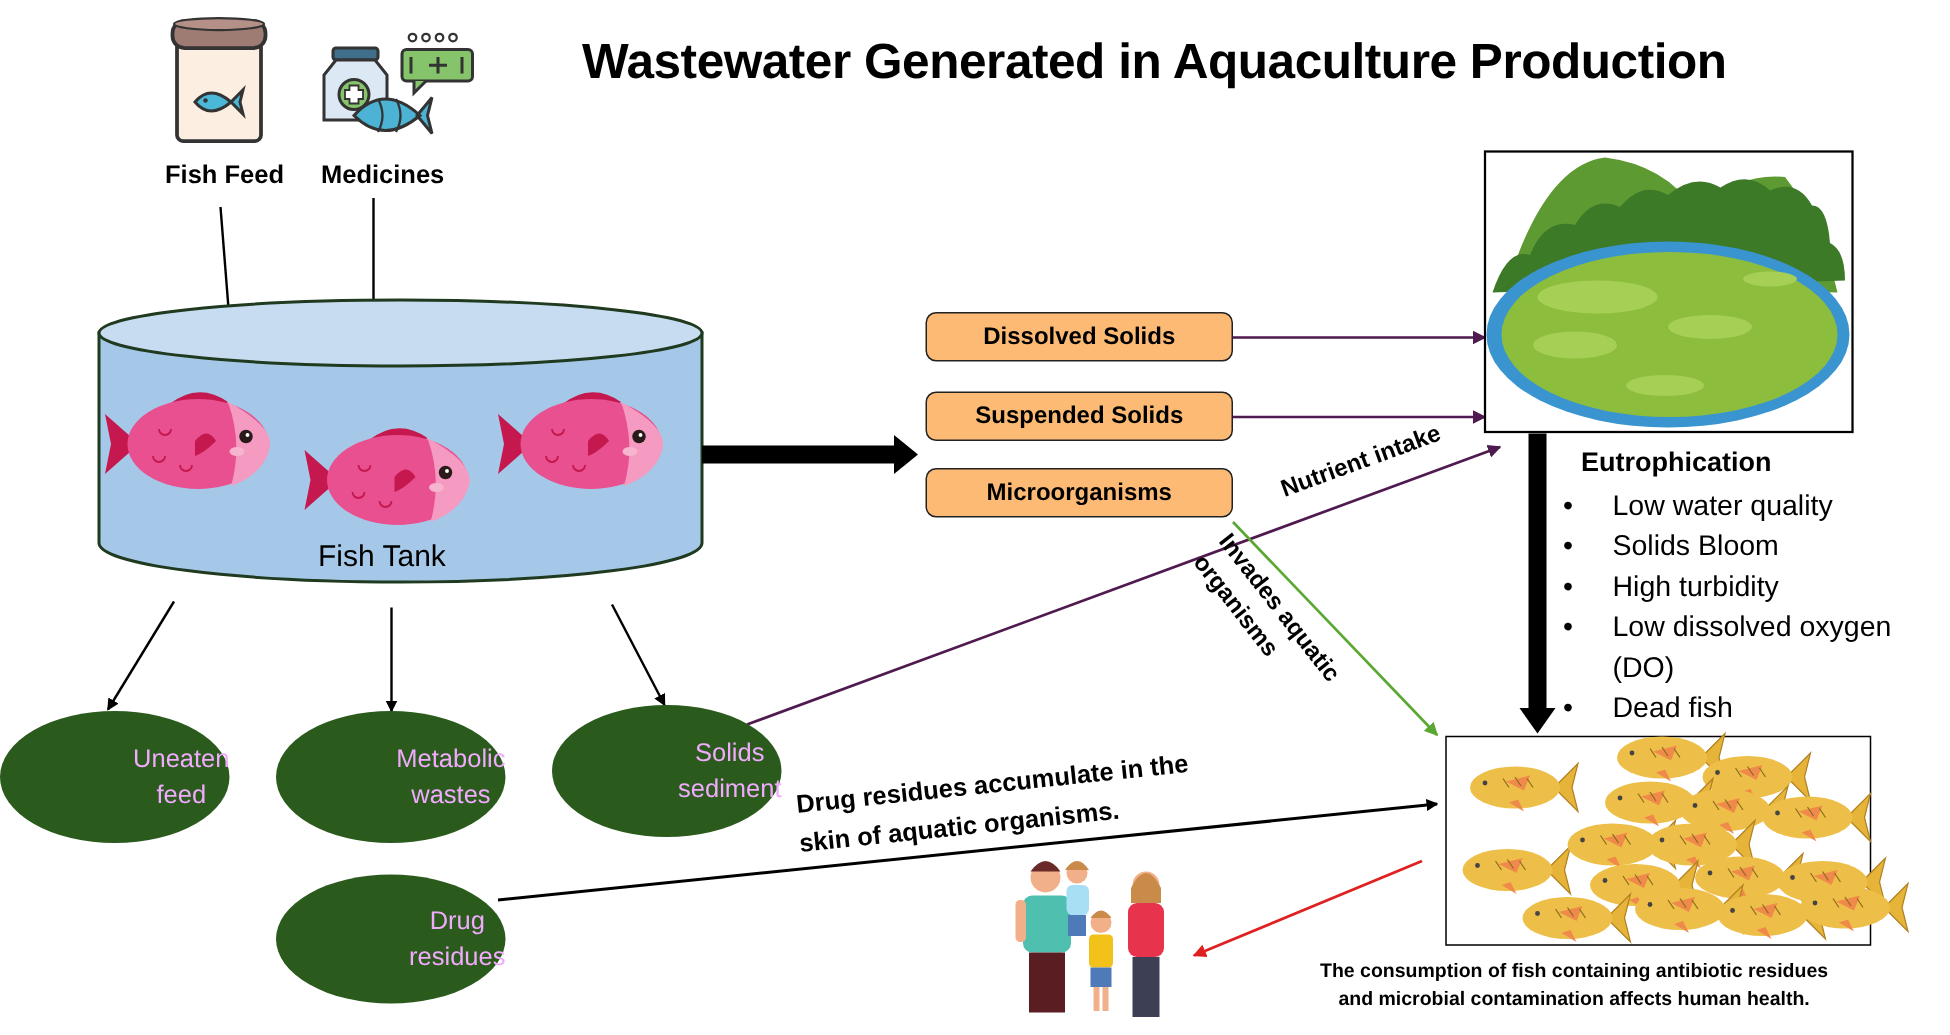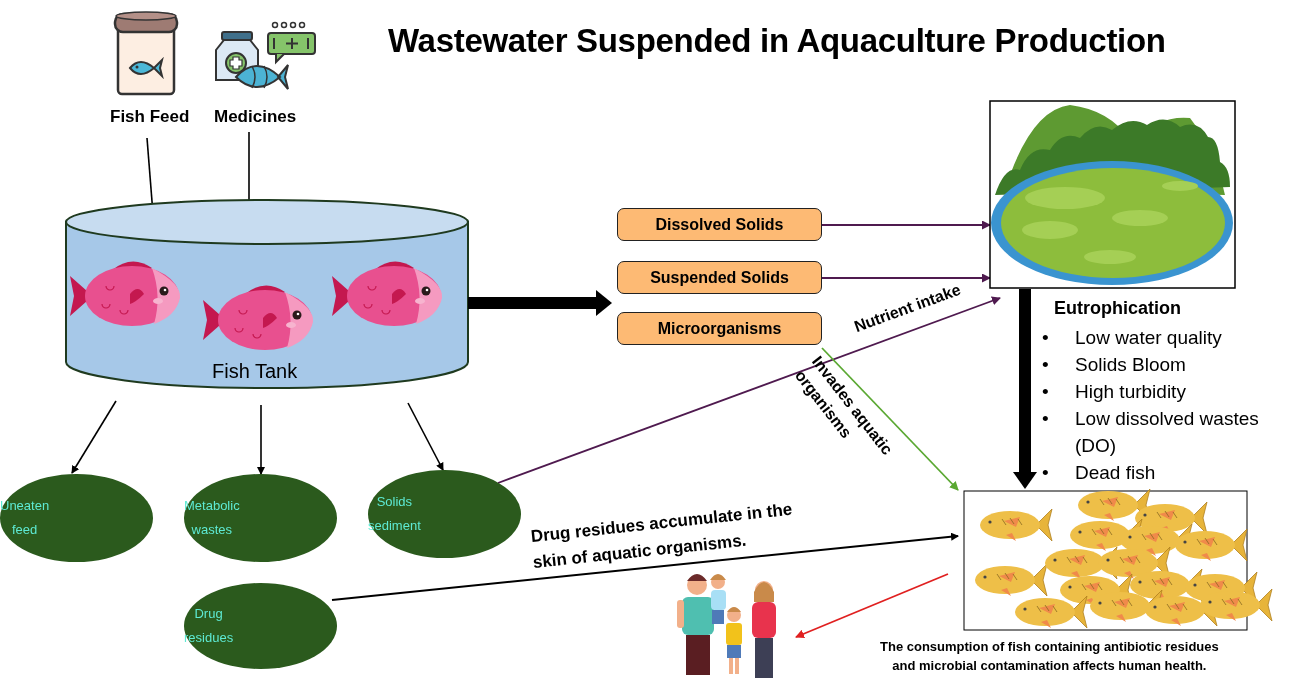--- a/index.html
+++ b/index.html
@@ -6,22 +6,22 @@
   body { width: 1300px; height: 690px; position: relative; overflow: hidden;
          font-family: "Liberation Sans", "DejaVu Sans", sans-serif; color: #000; }
   .abs { position: absolute; }
   .title { left: 388px; top: 22px; font-size: 33px; font-weight: bold; letter-spacing: -0.3px; white-space: nowrap; }
   .icon-label { font-size: 17px; font-weight: bold; white-space: nowrap; }
   .tank-label { font-size: 20px; font-weight: normal; white-space: nowrap; }
   .box { position: absolute; left: 617px; width: 205px; height: 33px; background: #fdba74;
          border: 1.8px solid #222; border-radius: 7px; display: flex; align-items: center;
          justify-content: center; font-weight: bold; font-size: 16px; box-sizing: border-box; }
   .oval { position: absolute; width: 153px; height: 88px; border-radius: 50%; background: #2b5a1d;
-          color: #5eead4; display: flex; align-items: center; justify-content: flex-start; text-align: center;
-          font-size: 13px; line-height: 24px; }
+          color: #f0abfc; display: flex; align-items: center; justify-content: flex-end; text-align: center;
+          font-size: 17px; line-height: 24px; }
   .eutro-title { left: 1054px; top: 298px; font-size: 18px; font-weight: bold; }
   .eutro-list { left: 1040px; top: 324px; margin: 0; padding: 0; list-style: none; font-size: 19px; line-height: 27px; }
   .eutro-list li { position: relative; padding-left: 35px; width: 200px; }
   .eutro-list li::before { content: "•"; position: absolute; left: 2px; top: 0; }
   .rot-label { font-weight: bold; font-size: 16px; white-space: nowrap; transform-origin: left bottom; }
   .caption { left: 880px; top: 637px; font-size: 13px; font-weight: bold; line-height: 19px; white-space: nowrap; text-align: center; }
   svg { position: absolute; left: 0; top: 0; }
 </style>
 </head>
 <body>
@@ -173,21 +173,21 @@
 
     <circle cx="734" cy="615" r="7" fill="#f2b08a"></circle>
     <path d="M727,612 q7,-10 14,0" fill="#c98a4a"></path>
     <rect x="726" y="623" width="16" height="22" rx="3" fill="#f2c21b"></rect>
     <rect x="727" y="645" width="14" height="13" fill="#4f7ab8"></rect>
     <rect x="729" y="658" width="4" height="16" fill="#f2b08a"></rect>
     <rect x="735" y="658" width="4" height="16" fill="#f2b08a"></rect>
   </g>
 </svg>
 
-<div class="abs title">Wastewater Suspended in Aquaculture Production</div>
+<div class="abs title">Wastewater Generated in Aquaculture Production</div>
 
 <div class="abs icon-label" style="left:110px; top:107px;">Fish Feed</div>
 <div class="abs icon-label" style="left:214px; top:107px;">Medicines</div>
 
 <div class="abs tank-label" style="left:212px; top:360px;">Fish Tank</div>
 
 <div class="box" style="top:208px;">
     <span>Dissolved Solids</span>
   </div>
 <div class="box" style="top:261px;">
@@ -214,20 +214,20 @@
 <div class="abs rot-label" style="left:808px; top:346px; transform: rotate(52deg);">Invades aquatic</div>
 <div class="abs rot-label" style="left:791px; top:360px; transform: rotate(52deg);">organisms</div>
 <div class="abs rot-label" style="left:532px; top:527px; transform: rotate(-6deg); font-size:17px;">Drug residues accumulate in the</div>
 <div class="abs rot-label" style="left:534px; top:553px; transform: rotate(-6deg); font-size:17px;">skin of aquatic organisms.</div>
 
 <div class="abs eutro-title">Eutrophication</div>
 <ul class="abs eutro-list">
   <li>Low water quality</li>
   <li>Solids Bloom</li>
   <li>High turbidity</li>
-  <li>Low dissolved wastes (DO)</li>
+  <li>Low dissolved oxygen (DO)</li>
   <li>Dead fish</li>
 </ul>
 
 <div class="abs caption">
   <span>The consumption of fish containing antibiotic residues</span><br>
   <span>and microbial contamination affects human health.</span>
 </div>
 
 </body></html>

